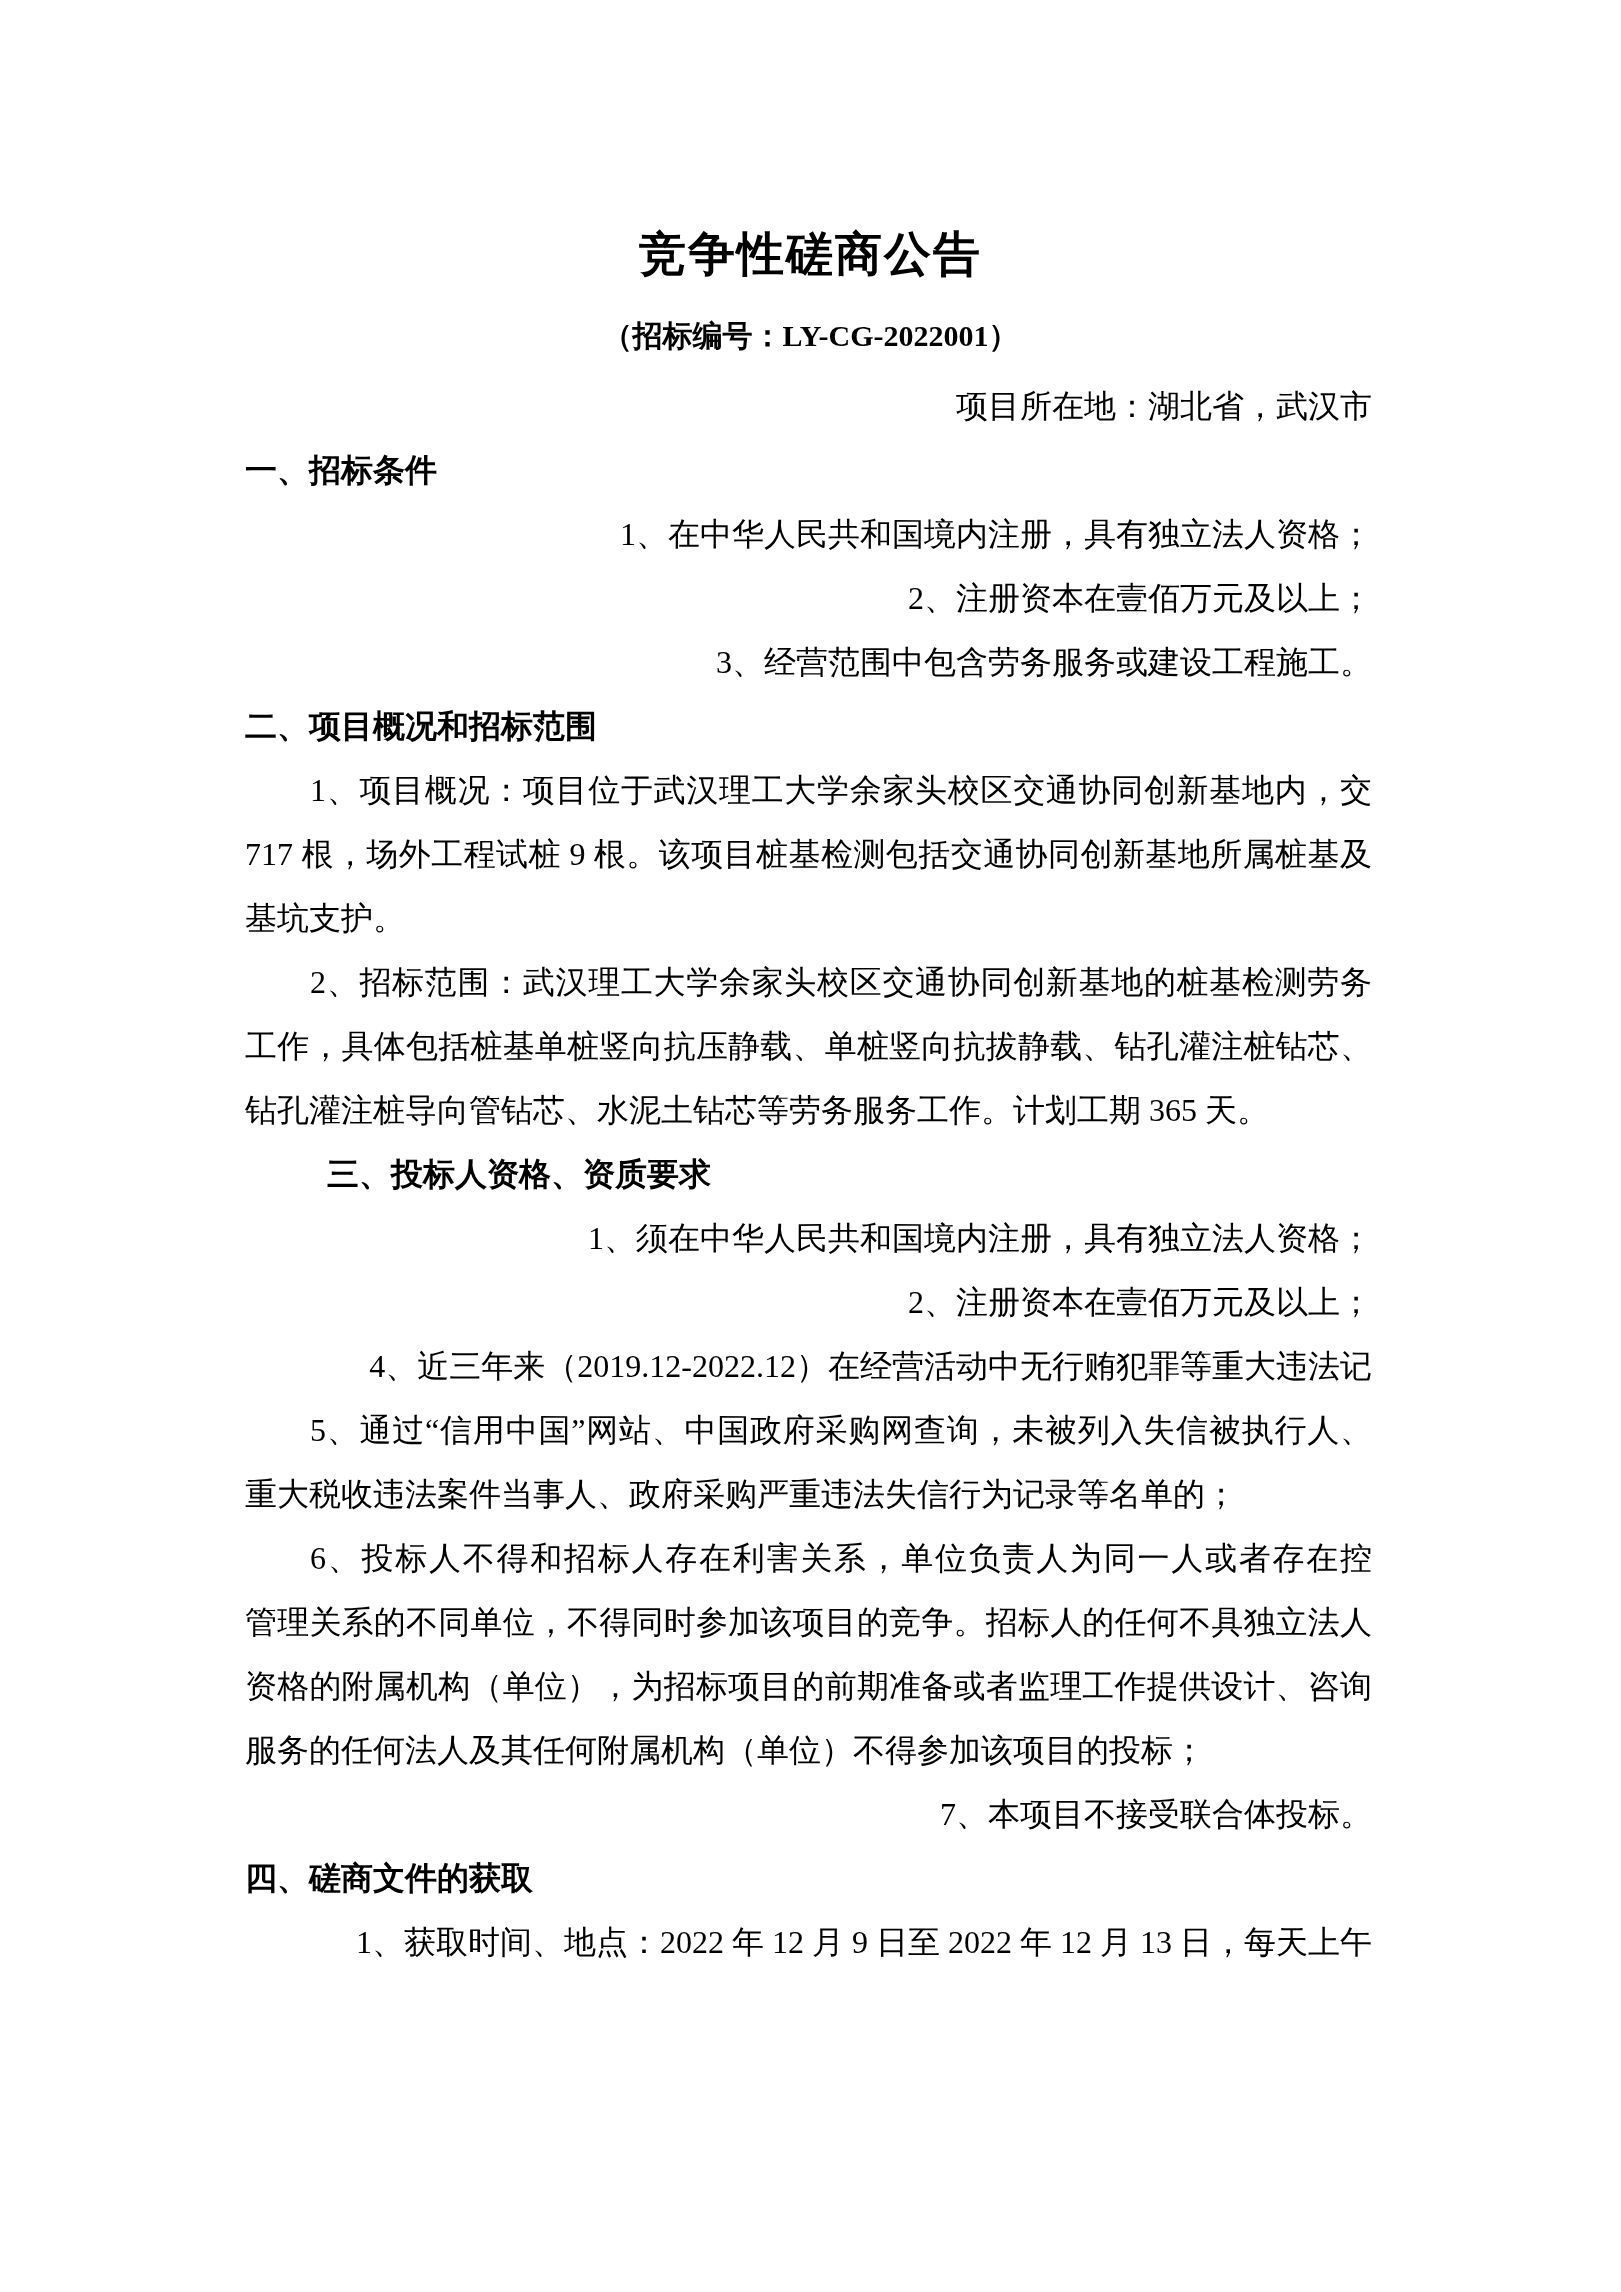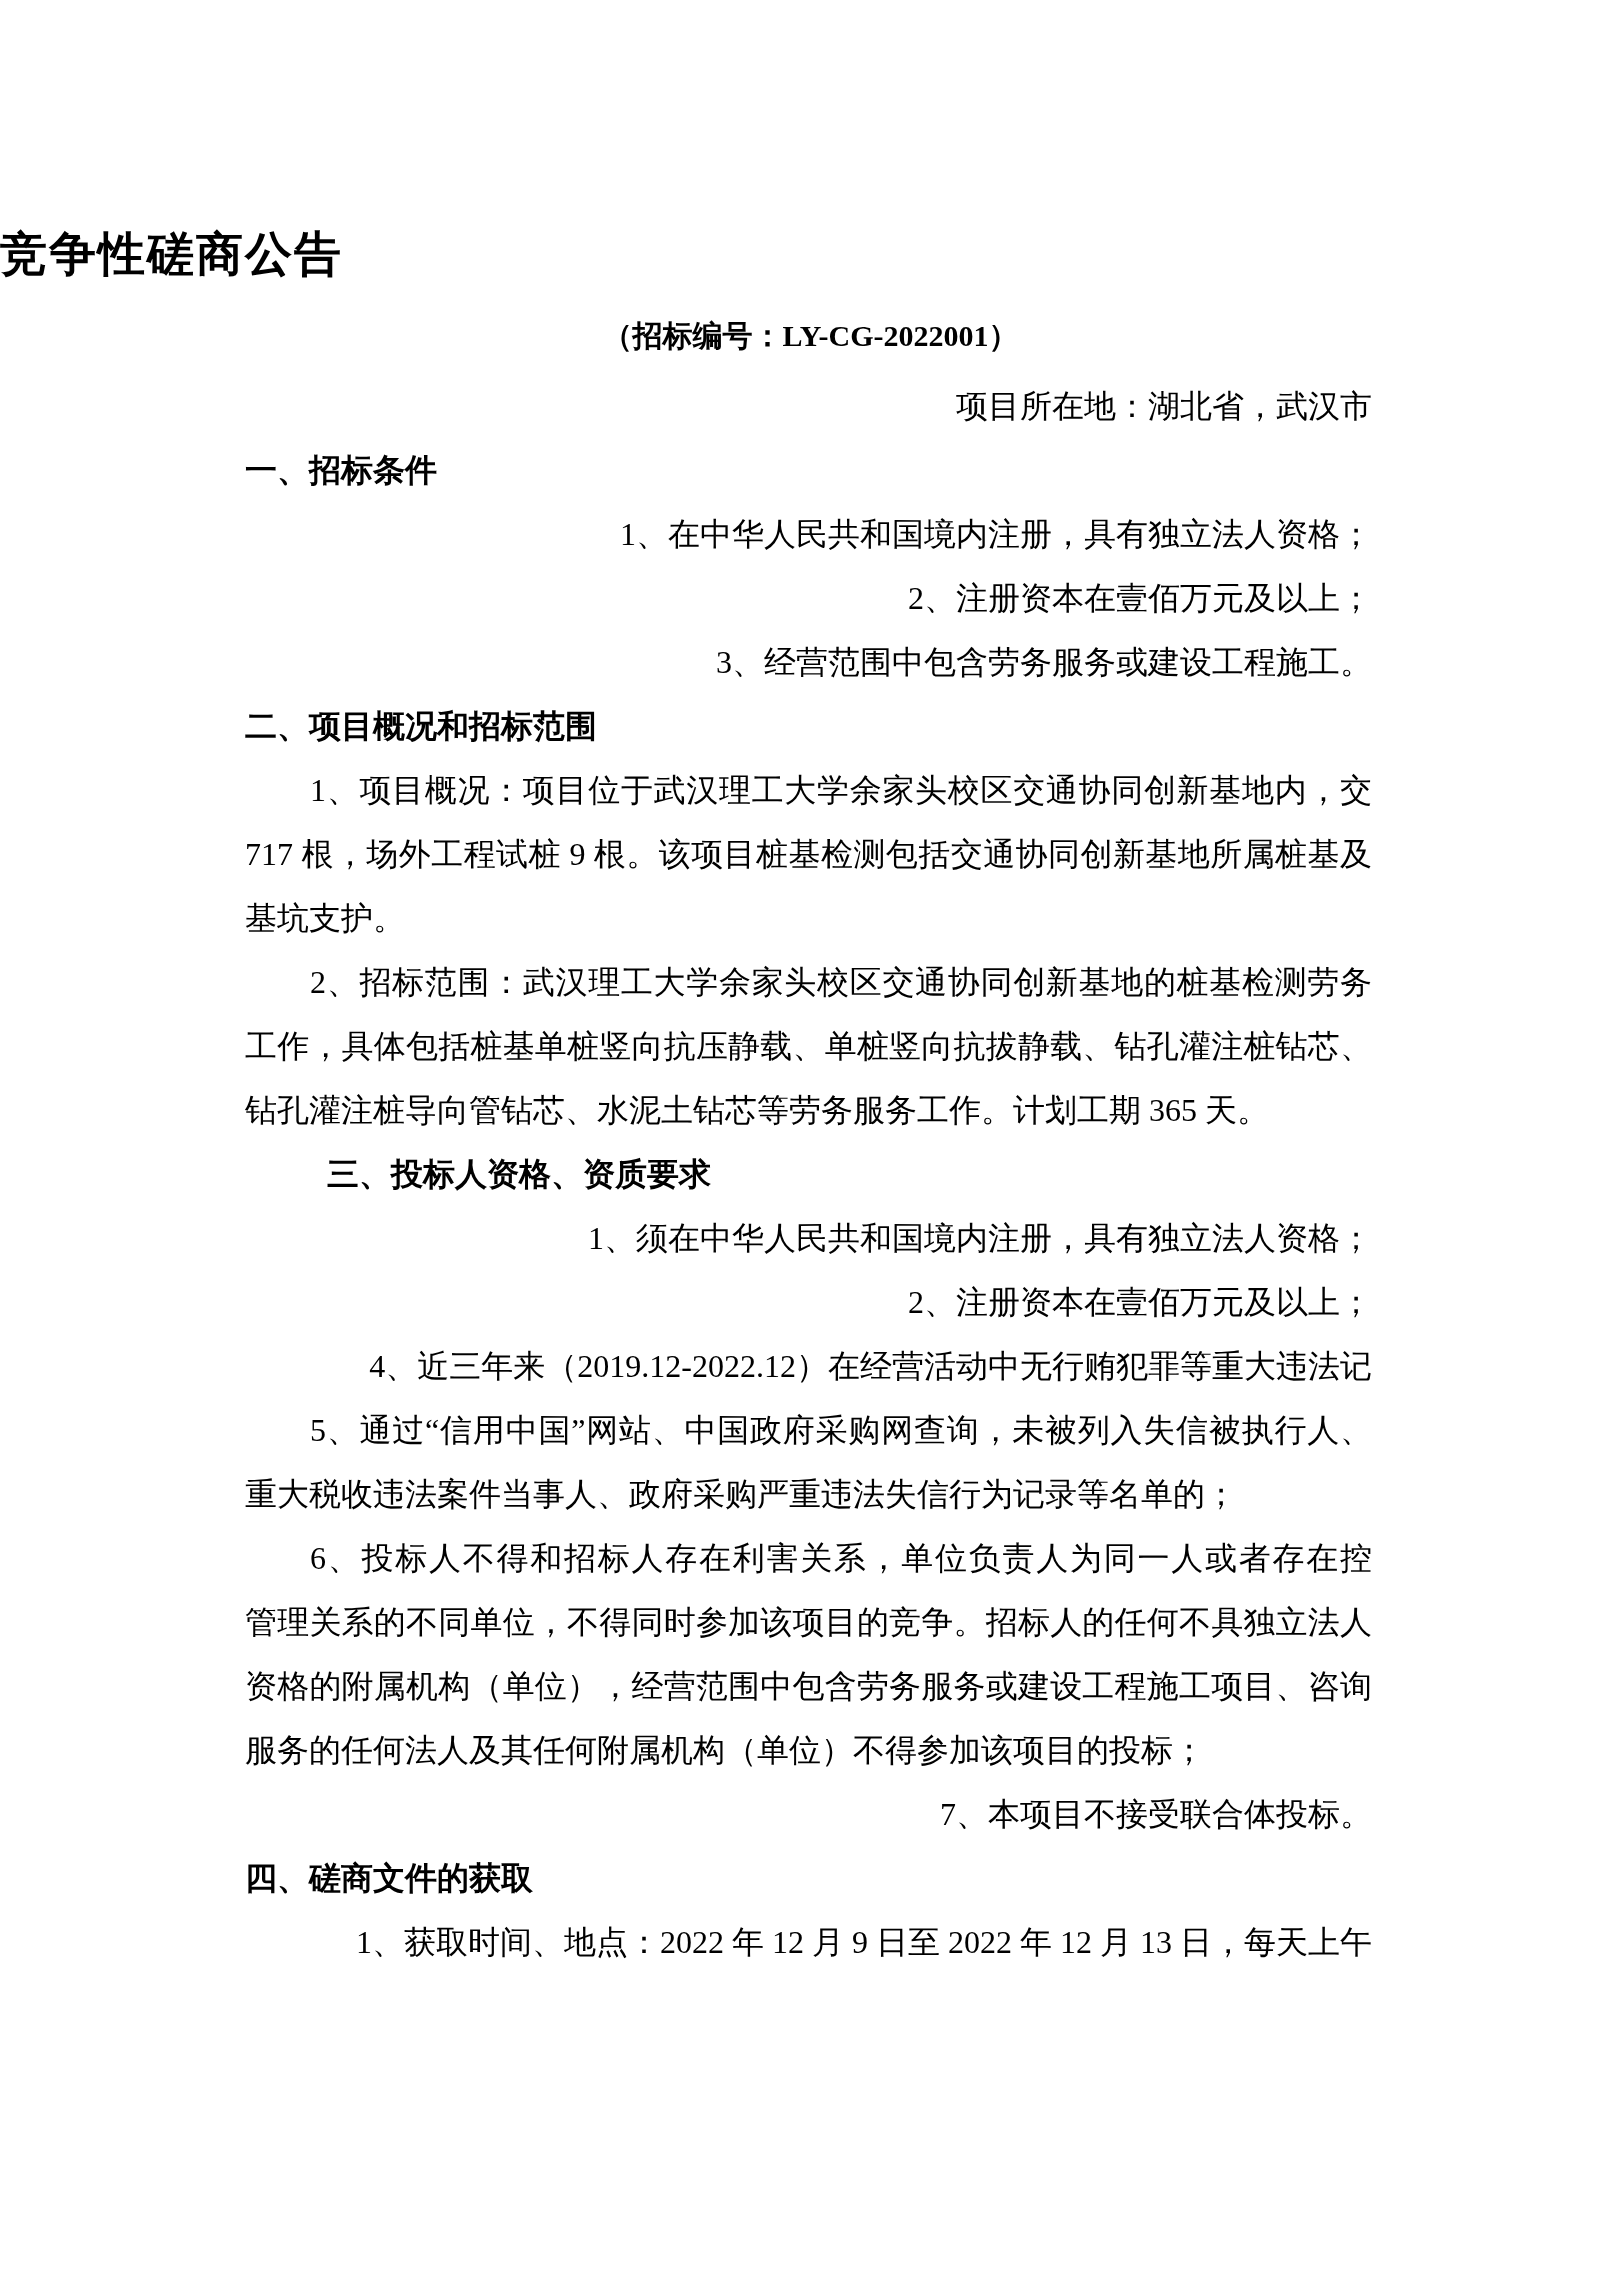--- a/index.html
+++ b/index.html
@@ -11,20 +11,21 @@
     background: #ffffff;
     color: #000000;
     font-family: "Liberation Serif", "DejaVu Serif", serif;
     overflow: hidden;
   }
   .doc-title {
     padding-top: 231px;
     font-size: 47px;
     line-height: 1;
     font-weight: bold;
+    text-align: center;
     letter-spacing: 2px;
   }
   .doc-sub {
     padding-top: 43px;
     font-size: 30px;
     line-height: 1;
     font-weight: bold;
     text-align: center;
   }
   .body {
@@ -72,21 +73,21 @@
     <div class="ln">钻孔灌注桩导向管钻芯、水泥土钻芯等劳务服务工作。计划工期 365 天。</div>
 
     <div class="ln bold hind">三、投标人资格、资质要求</div>
     <div class="ln ind">1、须在中华人民共和国境内注册，具有独立法人资格；</div>
     <div class="ln ind">2、注册资本在壹佰万元及以上；</div>
     <div class="ln ind">4、近三年来（2019.12-2022.12）在经营活动中无行贿犯罪等重大违法记录；</div>
     <div class="ln ind fill">5、通过“信用中国”网站、中国政府采购网查询，未被列入失信被执行人、</div>
     <div class="ln">重大税收违法案件当事人、政府采购严重违法失信行为记录等名单的；</div>
     <div class="ln ind fill">6、投标人不得和招标人存在利害关系，单位负责人为同一人或者存在控股、</div>
     <div class="ln fill">管理关系的不同单位，不得同时参加该项目的竞争。招标人的任何不具独立法人</div>
-    <div class="ln fill">资格的附属机构（单位），经营范围中包含劳务服务或建设工程施工项目、咨询</div>
+    <div class="ln fill">资格的附属机构（单位），为招标项目的前期准备或者监理工作提供设计、咨询</div>
     <div class="ln">服务的任何法人及其任何附属机构（单位）不得参加该项目的投标；</div>
     <div class="ln ind">7、本项目不接受联合体投标。</div>
 
     <div class="ln bold">四、磋商文件的获取</div>
     <div class="ln ind">1、获取时间、地点：2022 年 12 月 9 日至 2022 年 12 月 13 日，每天上午 9：</div>
 
   </div>
 </div>
 
 

